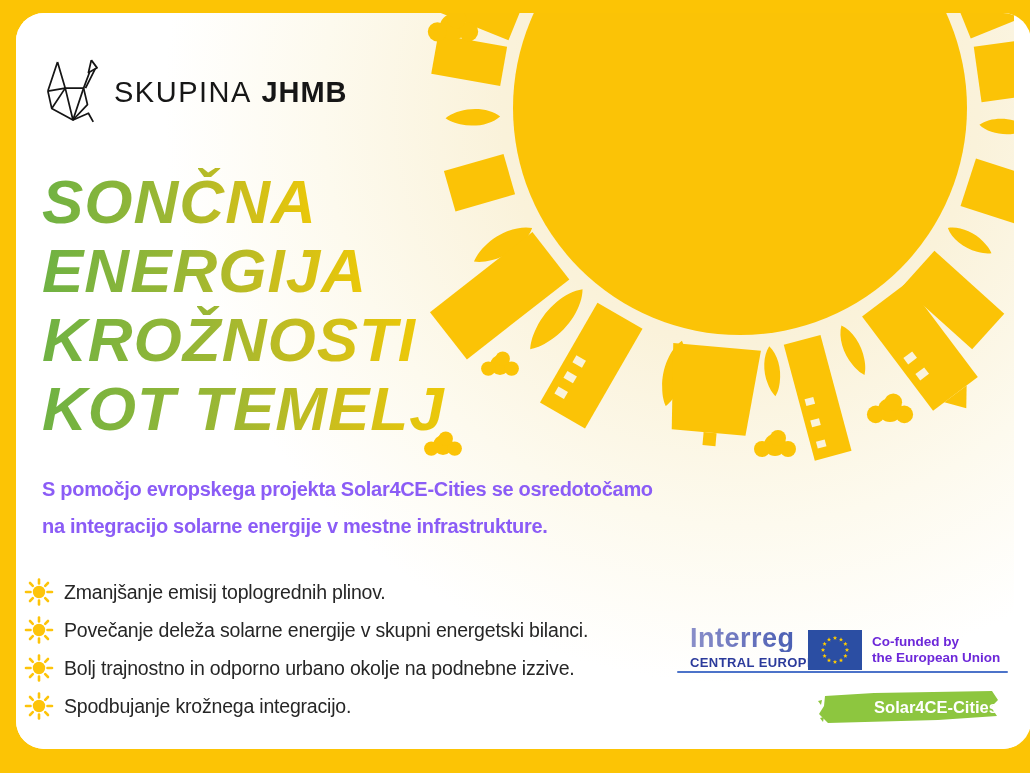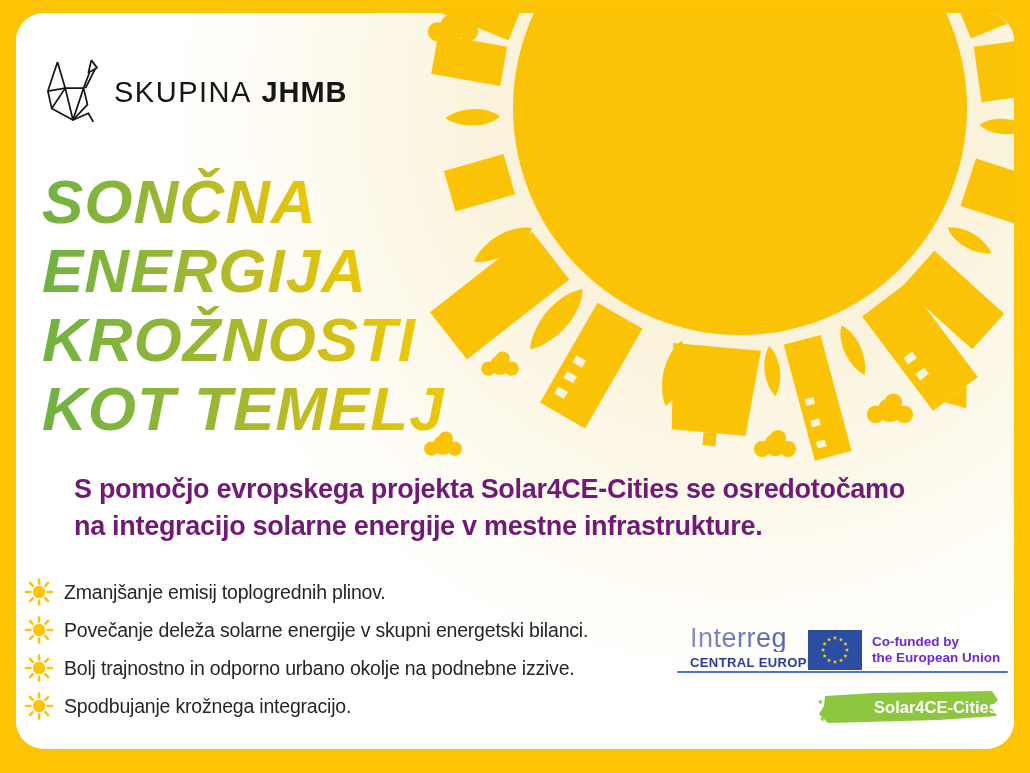--- a/index.html
+++ b/index.html
@@ -1,40 +1,40 @@
 <!DOCTYPE html>
 <html><head>
 <meta charset="utf-8">
 <style>
   html,body{margin:0;padding:0;}
   body{width:1030px;height:773px;overflow:hidden;font-family:"Liberation Sans",sans-serif;}
   .frame{position:relative;width:1030px;height:773px;background:#FCC405;}
-  .card{position:absolute;left:16px;top:13px;width:998px;height:736px;background:#fff;border-radius:28px;overflow:hidden;}
+  .card{position:absolute;left:16px;top:13px;width:998px;height:736px;background:#fff;border-radius:28px;overflow:hidden;padding-left:17px;}
   .sunart{position:absolute;left:0;top:0;width:998px;height:736px;}
   .content{position:absolute;left:0;top:0;width:998px;height:736px;}
 
   .brand{position:absolute;left:28px;top:44px;display:flex;align-items:center;}
   .brand svg{display:block;}
   .wordmark{margin-left:14px;font-size:29px;color:#161616;letter-spacing:1.5px;white-space:nowrap;}
   .wordmark b{font-weight:700;letter-spacing:1px;}
 
   .headline{position:absolute;left:26px;top:154px;font-weight:700;font-size:62px;line-height:69px;letter-spacing:1px;font-style:italic;}
   .headline .hl{display:block;}
   .headline .hl span{display:inline-block;background:linear-gradient(90deg,#6FB243 0%,#9BB734 45%,#CBBE1C 72%,#ECC808 100%);
     -webkit-background-clip:text;background-clip:text;color:transparent;}
 
-  .intro{position:absolute;left:26px;top:458px;font-weight:700;font-size:27px;line-height:37px;letter-spacing:-0.3px;color:#701a75;white-space:nowrap;margin-left:32px;}
+  .intro{position:absolute;left:26px;top:458px;font-weight:700;font-size:20px;line-height:37px;letter-spacing:-0.3px;color:#8b5cf6;white-space:nowrap;}
 
   .bullets{position:absolute;left:8px;top:560px;}
   .bullet-row{display:flex;align-items:center;height:38px;}
   .bullet-row svg{flex:0 0 auto;margin-right:10px;display:block;}
   .bullet-text{font-size:19.5px;letter-spacing:-0.2px;color:#262626;white-space:nowrap;}
 
   .interreg{position:absolute;left:674px;top:612px;}
-  .interreg-word{font-size:27px;font-weight:400;letter-spacing:0.5px;
+  .interreg-word{font-size:27px;font-weight:700;letter-spacing:0.5px;
     background:linear-gradient(90deg,#8A8FC9 0%,#6A74BE 45%,#3A55AE 100%);
     -webkit-background-clip:text;background-clip:text;color:transparent;line-height:27px;}
   .interreg-sub{margin-top:3px;font-size:13px;font-weight:700;letter-spacing:0.4px;color:#2B3A9B;}
 
   .euflag{position:absolute;left:792px;top:617px;}
   .cofunded{position:absolute;left:856px;top:621px;font-size:13.5px;font-weight:700;line-height:15.5px;color:#6d28d9;}
 
   .divider{position:absolute;left:661px;top:658px;width:331px;height:2px;background:#4C73C9;border-radius:1px;}
 
   .badge{position:absolute;left:800px;top:676px;}

